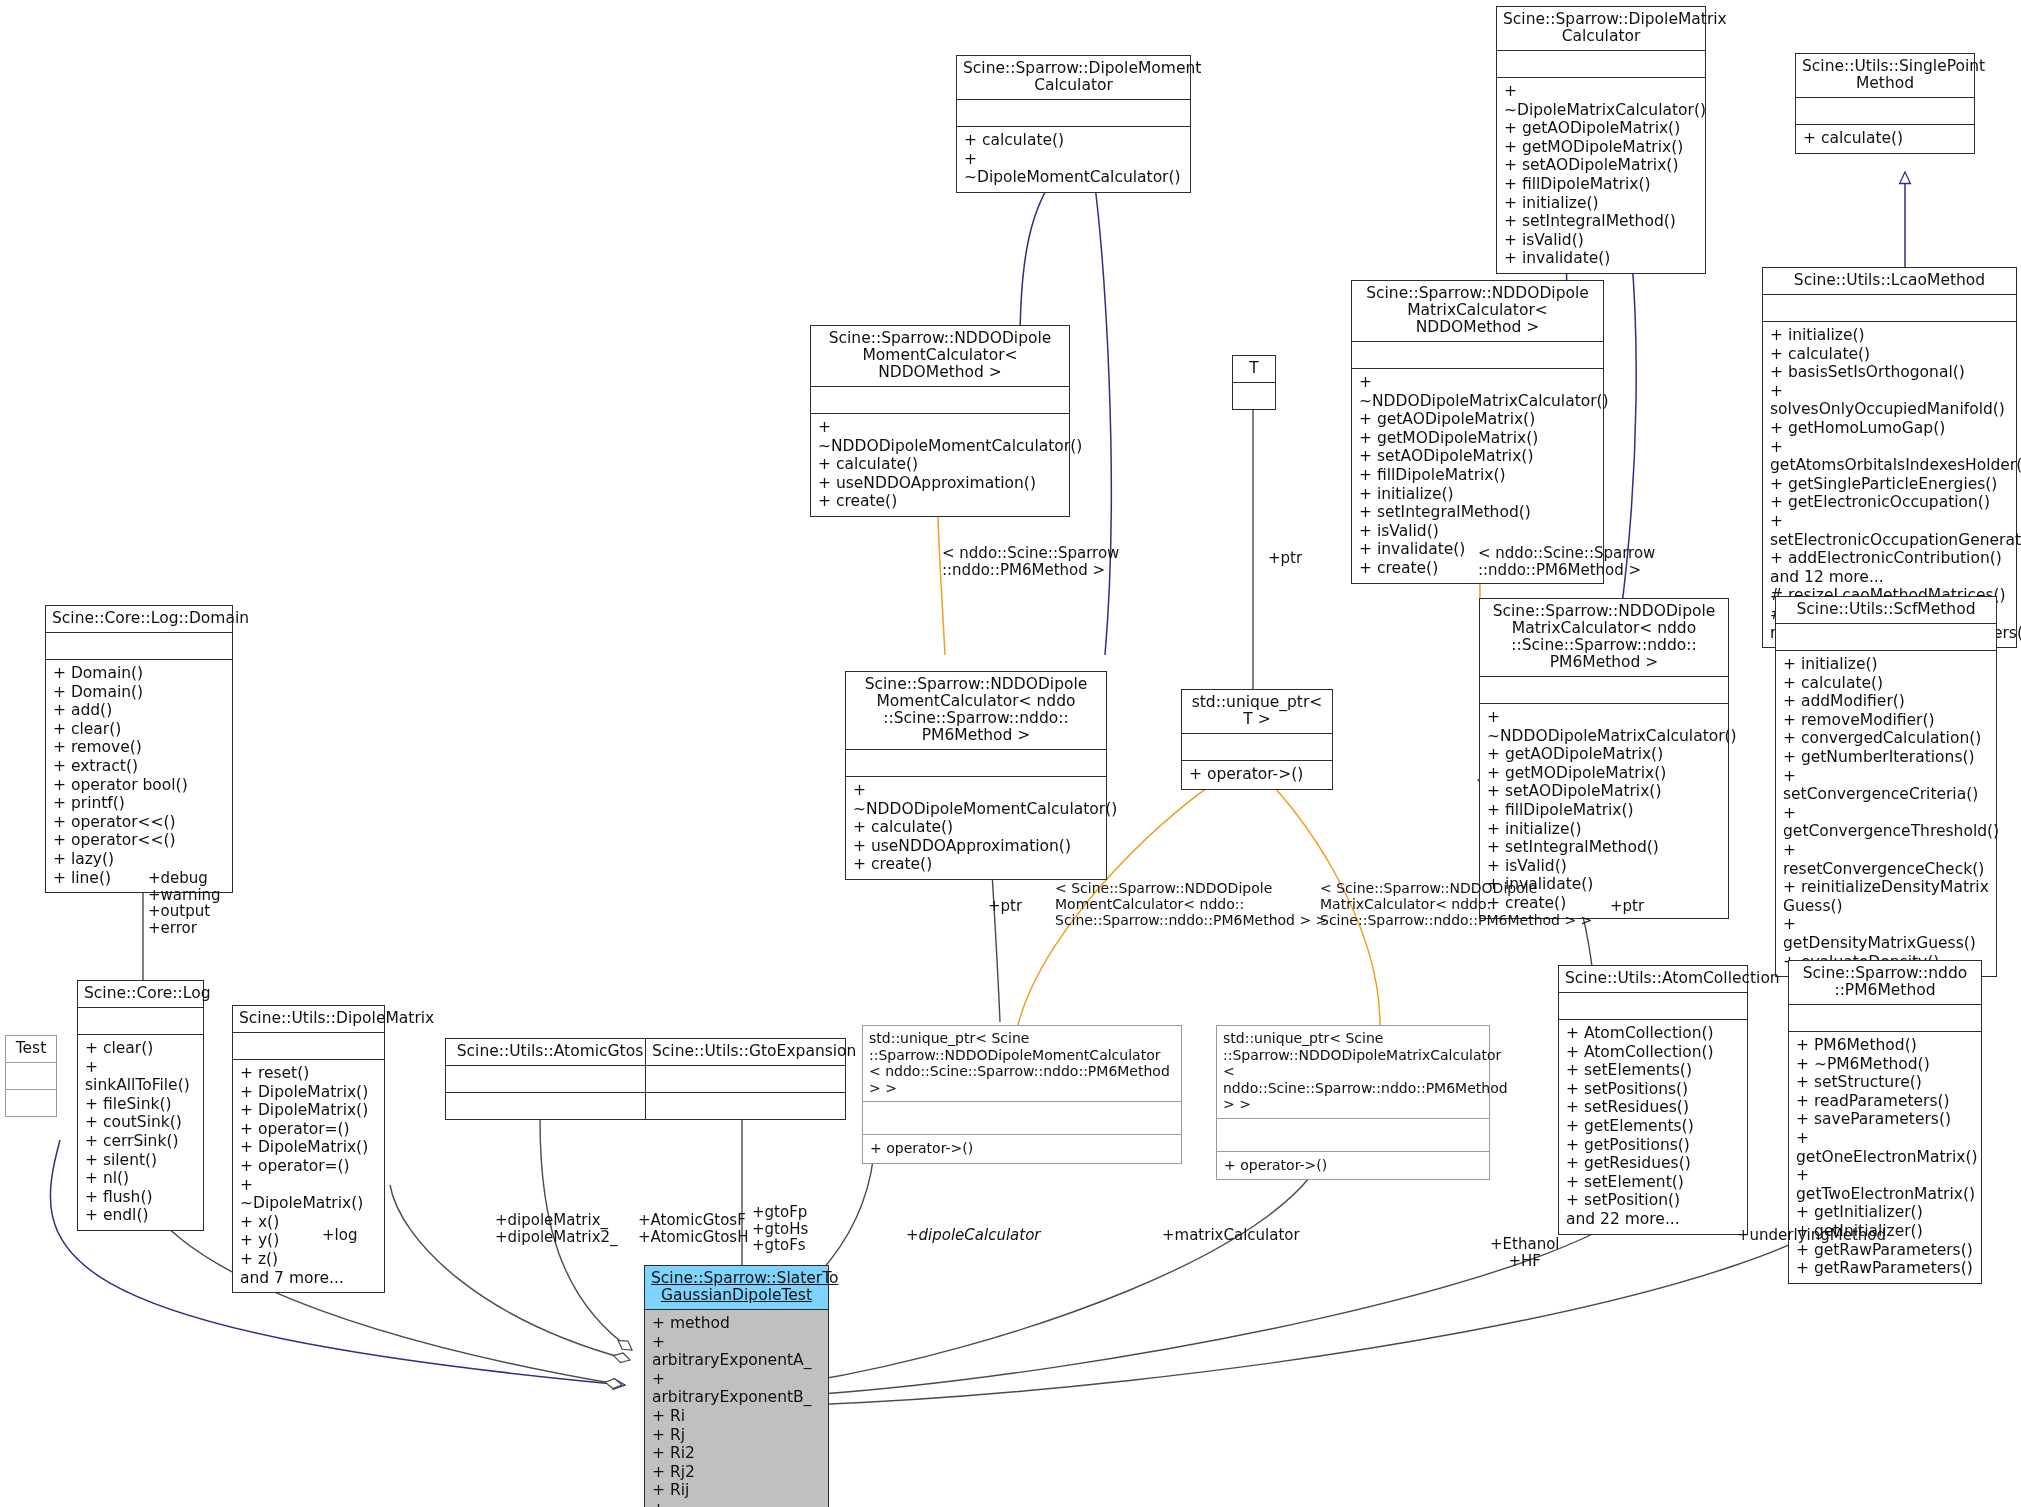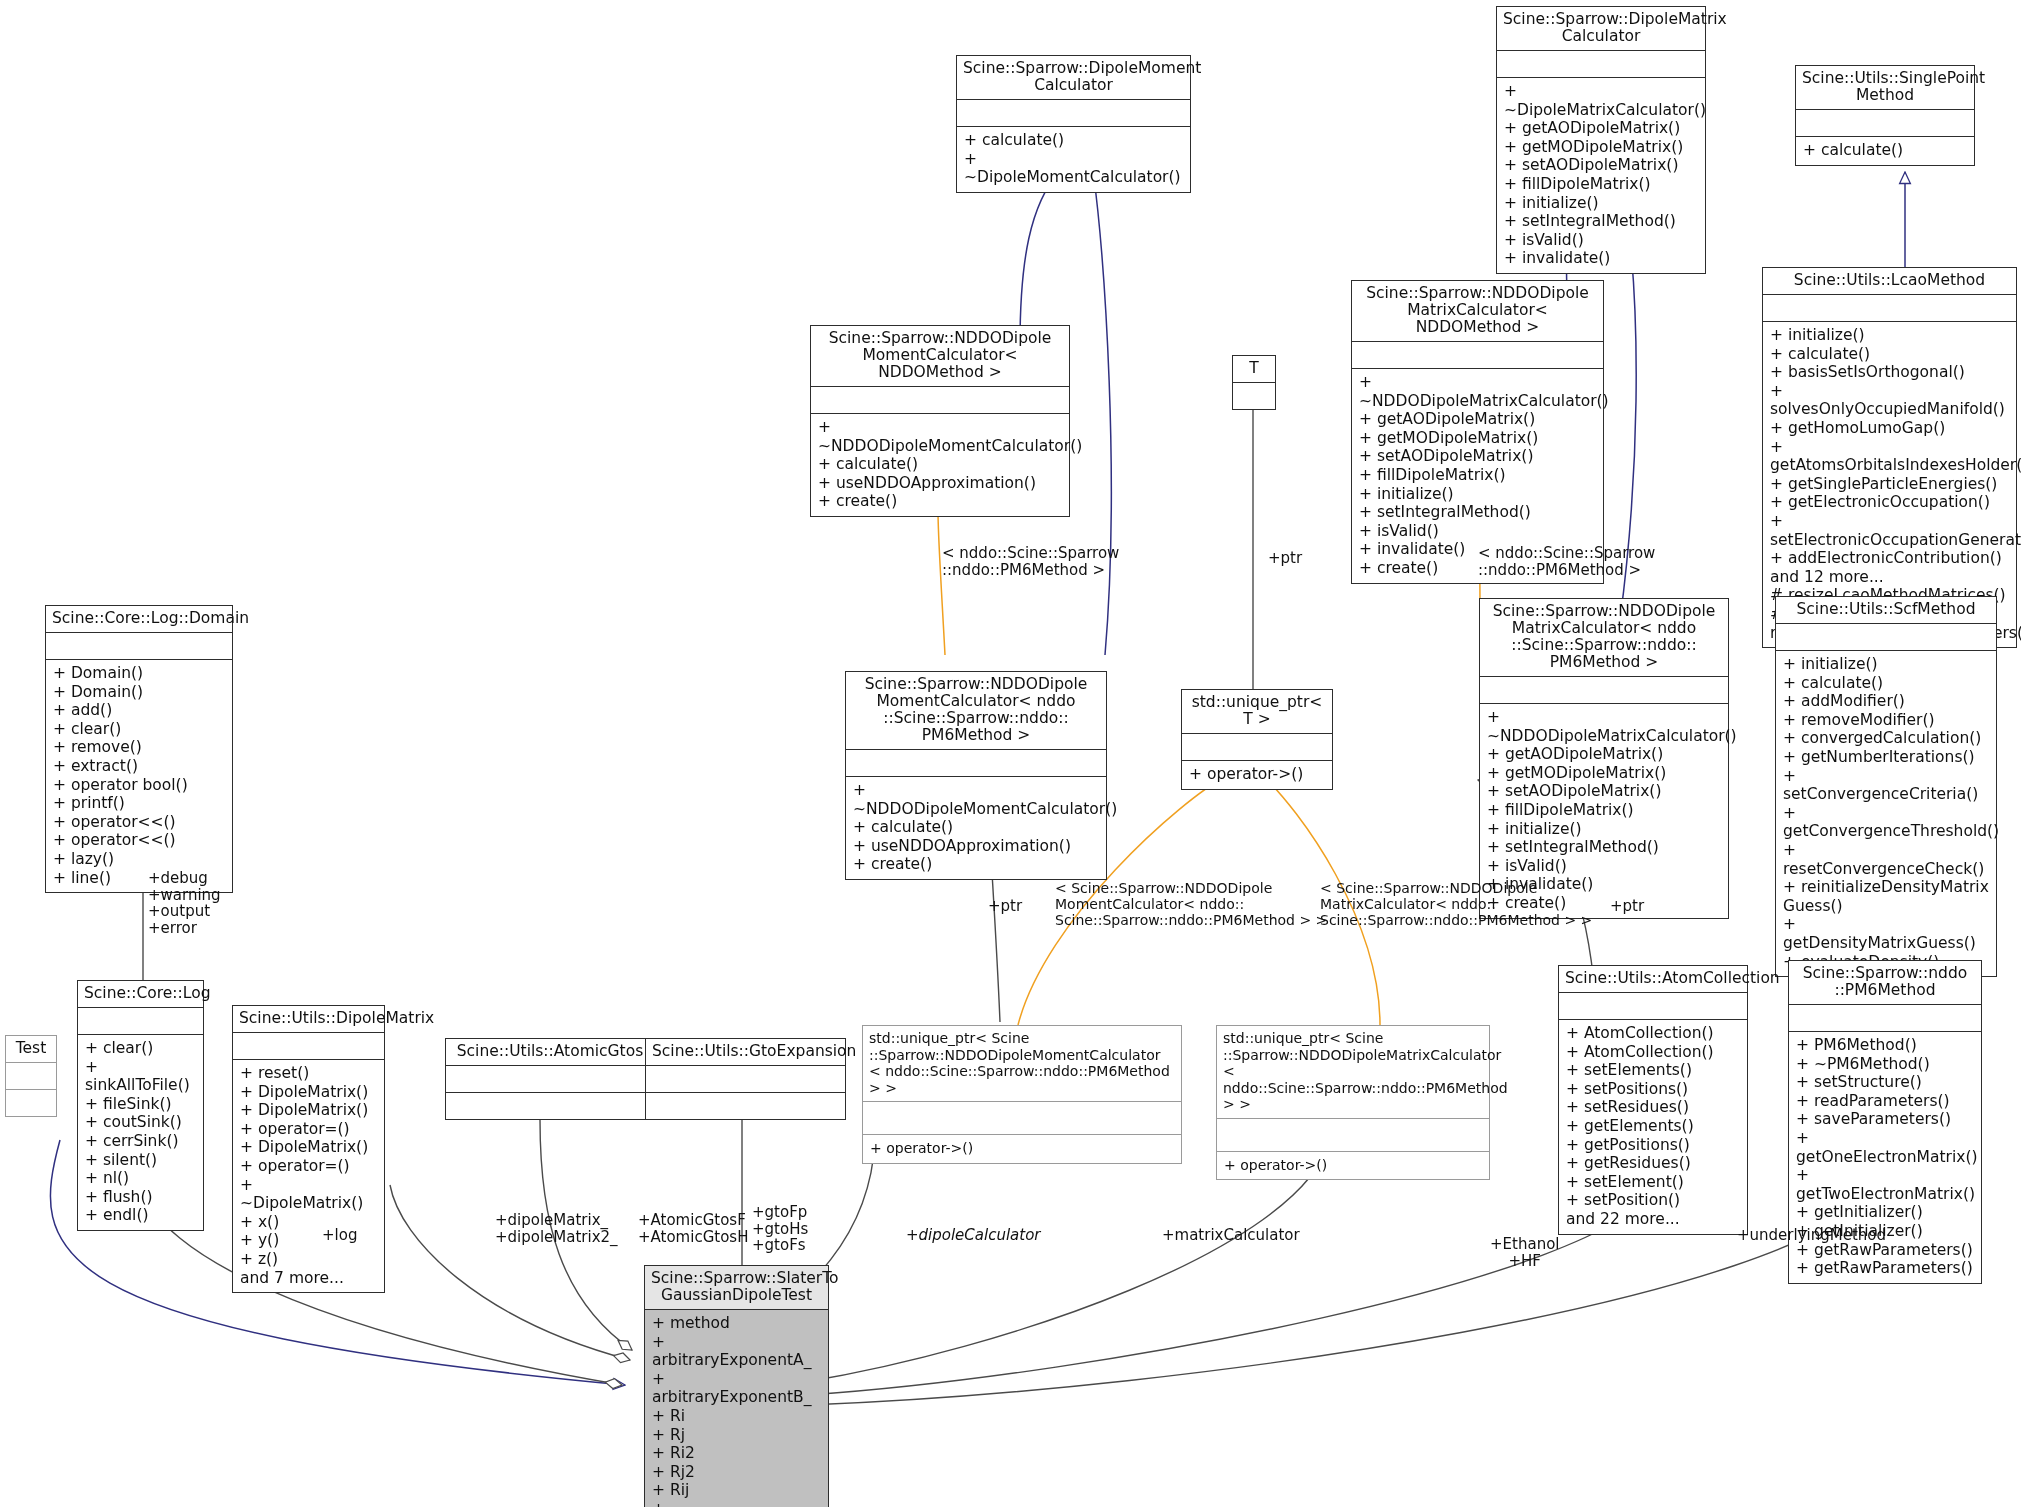--- a/index.html
+++ b/index.html
@@ -10,21 +10,21 @@
 
   .node{position:absolute;box-sizing:border-box;border:1px solid #2d2d2d;background:#ffffff;}
   .node.thick{border:1.6px solid #2d2d2d;}
   .node .title{padding:4px 6px 5px 6px;text-align:center;font-size:15.5px;line-height:17px;color:#101010;}
   .node .sep{height:0;border-top:1px solid #2d2d2d;}
   .node .attrs{min-height:16px;padding:5px 7px;font-size:15.5px;line-height:18px;color:#101010;}
   .node .ops{padding:4px 7px 5px 7px;font-size:15.5px;line-height:18.6px;color:#101010;white-space:pre-line;}
   .node .ops div,.node .attrs div{white-space:normal;}
 
   .node.hl{background:#c0c0c0;border:1.6px solid #2d2d2d;}
-  .node.hl .title{background:#e5e5e5;}
+  .node.hl .title{background:#7dd3fc;text-decoration:underline;}
   .node.hl .ops{background:#c0c0c0;}
   .node.faint{border:1px solid #9a9a9a;}
   .node.faint .sep{border-top:1px solid #9a9a9a;}
 
   .elabel{position:absolute;font-size:15px;line-height:16.5px;color:#111;white-space:pre-line;}
   .elabel.sm{font-size:14px;line-height:16px;}
   .elabel.c{text-align:center;}
 </style>
 </head>
 <body>
@@ -94,21 +94,21 @@
 
   <div class="node thick" style="left:1496px;top:6px;width:210px;">
     <div class="title">Scine::Sparrow::DipoleMatrix
 Calculator</div>
     <div class="sep"></div>
     <div class="attrs"></div>
     <div class="sep"></div>
     <div class="ops"><div>+ ~DipoleMatrixCalculator()</div><div>+ getAODipoleMatrix()</div><div>+ getMODipoleMatrix()</div><div>+ setAODipoleMatrix()</div><div>+ fillDipoleMatrix()</div><div>+ initialize()</div><div>+ setIntegralMethod()</div><div>+ isValid()</div><div>+ invalidate()</div></div>
   </div>
 
-  <div class="node thick" style="left:1795px;top:65px;width:180px;">
+  <div class="node thick" style="left:1795px;top:53px;width:180px;">
     <div class="title">Scine::Utils::SinglePoint
 Method</div>
     <div class="sep"></div>
     <div class="attrs"></div>
     <div class="sep"></div>
     <div class="ops"><div>+ calculate()</div></div>
   </div>
 
   <div class="node thick" style="left:810px;top:325px;width:260px;">
     <div class="title">Scine::Sparrow::NDDODipole

